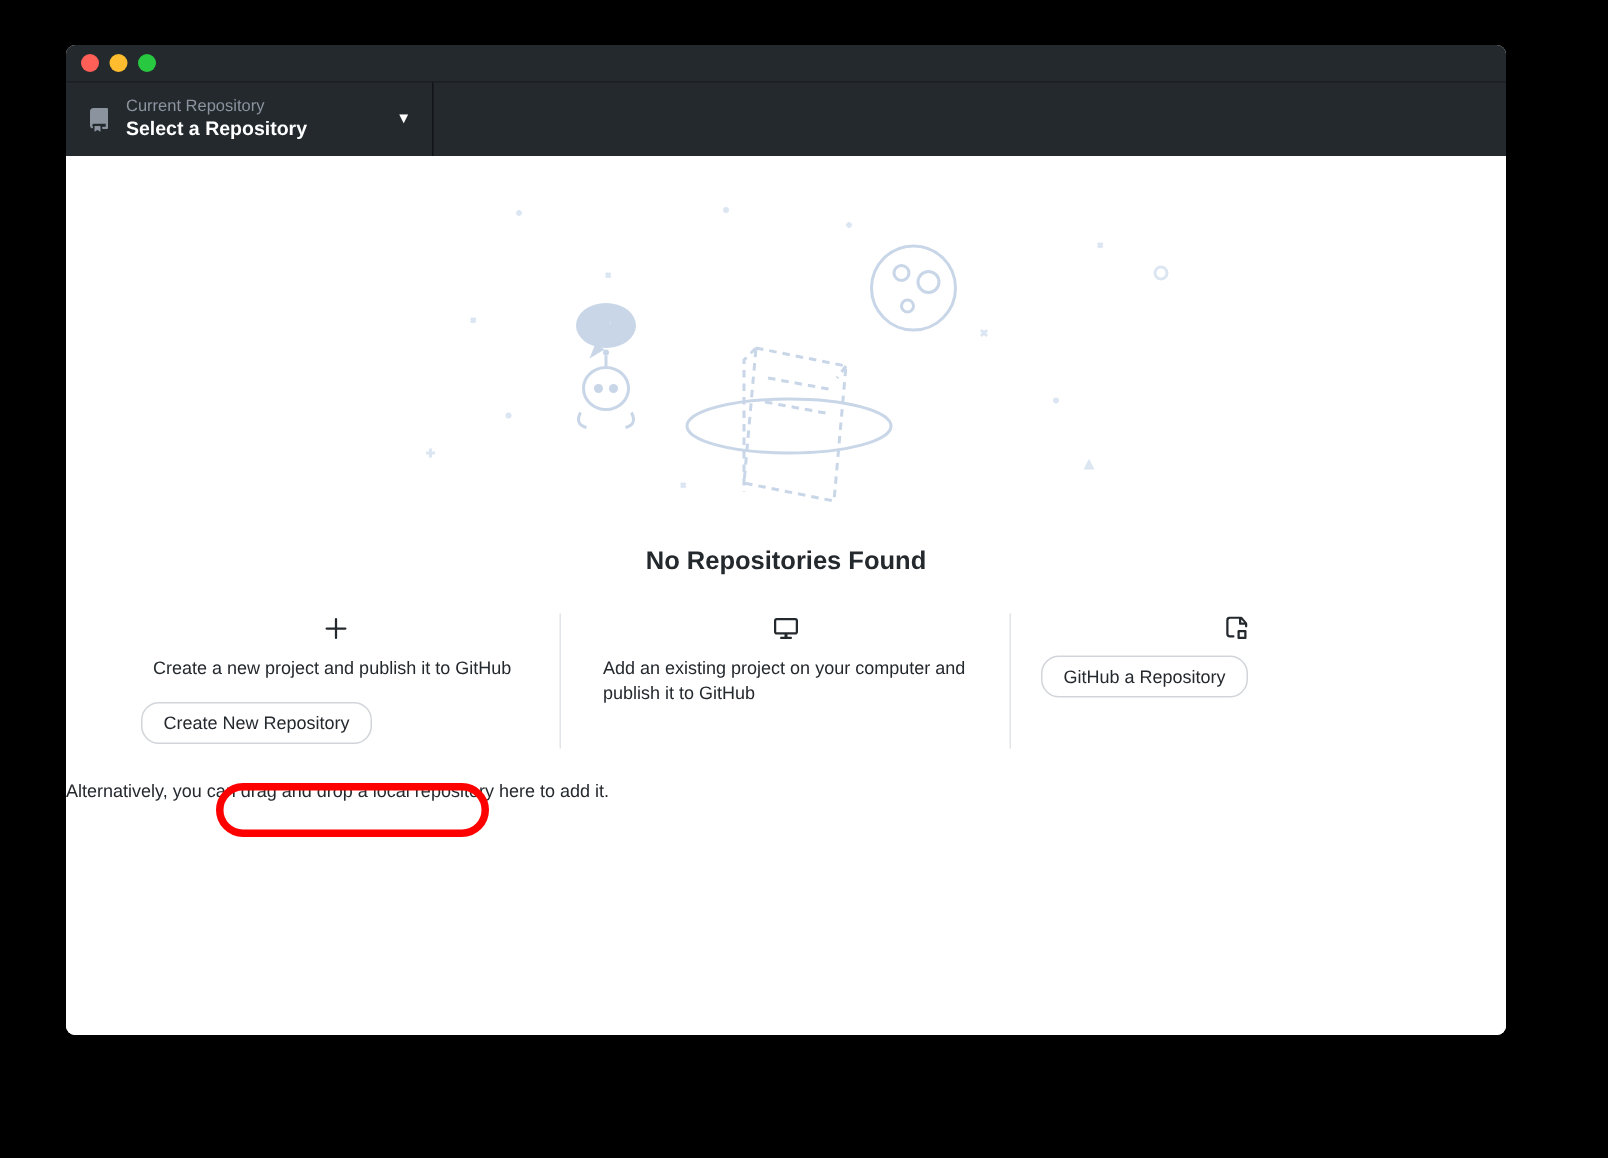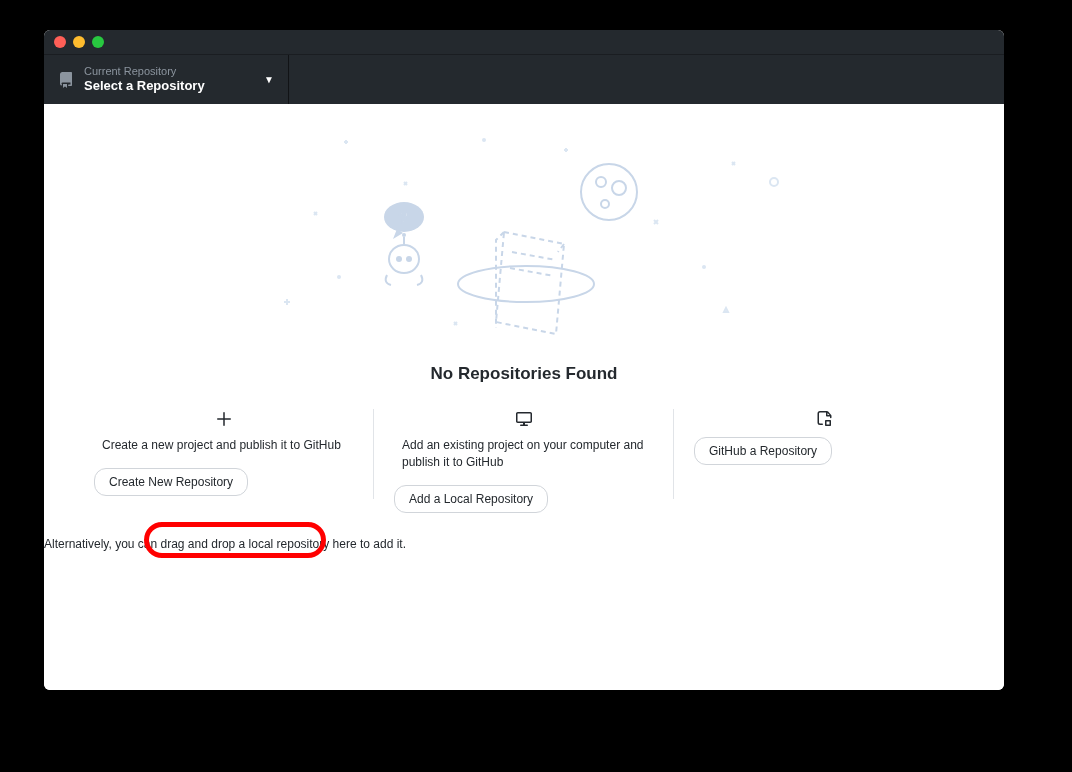--- a/index.html
+++ b/index.html
@@ -256,21 +256,20 @@
         <div class="option-button">Create New Repository</div>
       </div>
 
       <div class="option">
         <div class="option-icon">
           <svg viewBox="0 0 16 16" width="16" height="16" fill="#24292e">
               <path d="M0 2.75C0 1.78.78 1 1.75 1h12.5C15.22 1 16 1.78 16 2.75v7.5C16 11.22 15.22 12 14.25 12H9v1.5h2.25a.75.75 0 0 1 0 1.5h-6.5a.75.75 0 0 1 0-1.5H7V12H1.75C.78 12 0 11.22 0 10.25v-7.5zM1.75 2.5a.25.25 0 0 0-.25.25v7.5c0 .14.11.25.25.25h12.5a.25.25 0 0 0 .25-.25v-7.5a.25.25 0 0 0-.25-.25H1.75z"></path>
             </svg>
         </div>
         <div class="option-desc">Add an existing project on your computer and publish it to GitHub</div>
-        <div class="option-button">Add a Local Repository</div>
       </div>
 
       <div class="option">
         <div class="option-icon">
           <svg viewBox="0 0 16 16" width="16" height="16" fill="#24292e">
               <path d="M3 2.5a1 1 0 0 1 1-1h6v3.25c0 .41.34.75.75.75H14v1a.75.75 0 0 0 1.5 0V5.06c0-.46-.18-.9-.51-1.23L12.17.51A1.75 1.75 0 0 0 10.94 0H4a2.5 2.5 0 0 0-2.5 2.5v9A2.5 2.5 0 0 0 4 14h2.25a.75.75 0 0 0 0-1.5H4a1 1 0 0 1-1-1v-9zm8.5-.44L13.44 4H11.5V2.06zM9 9.75A.75.75 0 0 1 9.75 9h4.5a.75.75 0 0 1 .75.75v4.5a.75.75 0 0 1-.75.75h-4.5a.75.75 0 0 1-.75-.75v-4.5zm1.5.75v3h3v-3h-3z"></path>
             </svg>
         </div>
         <div class="option-button">GitHub a Repository</div>
       </div>

